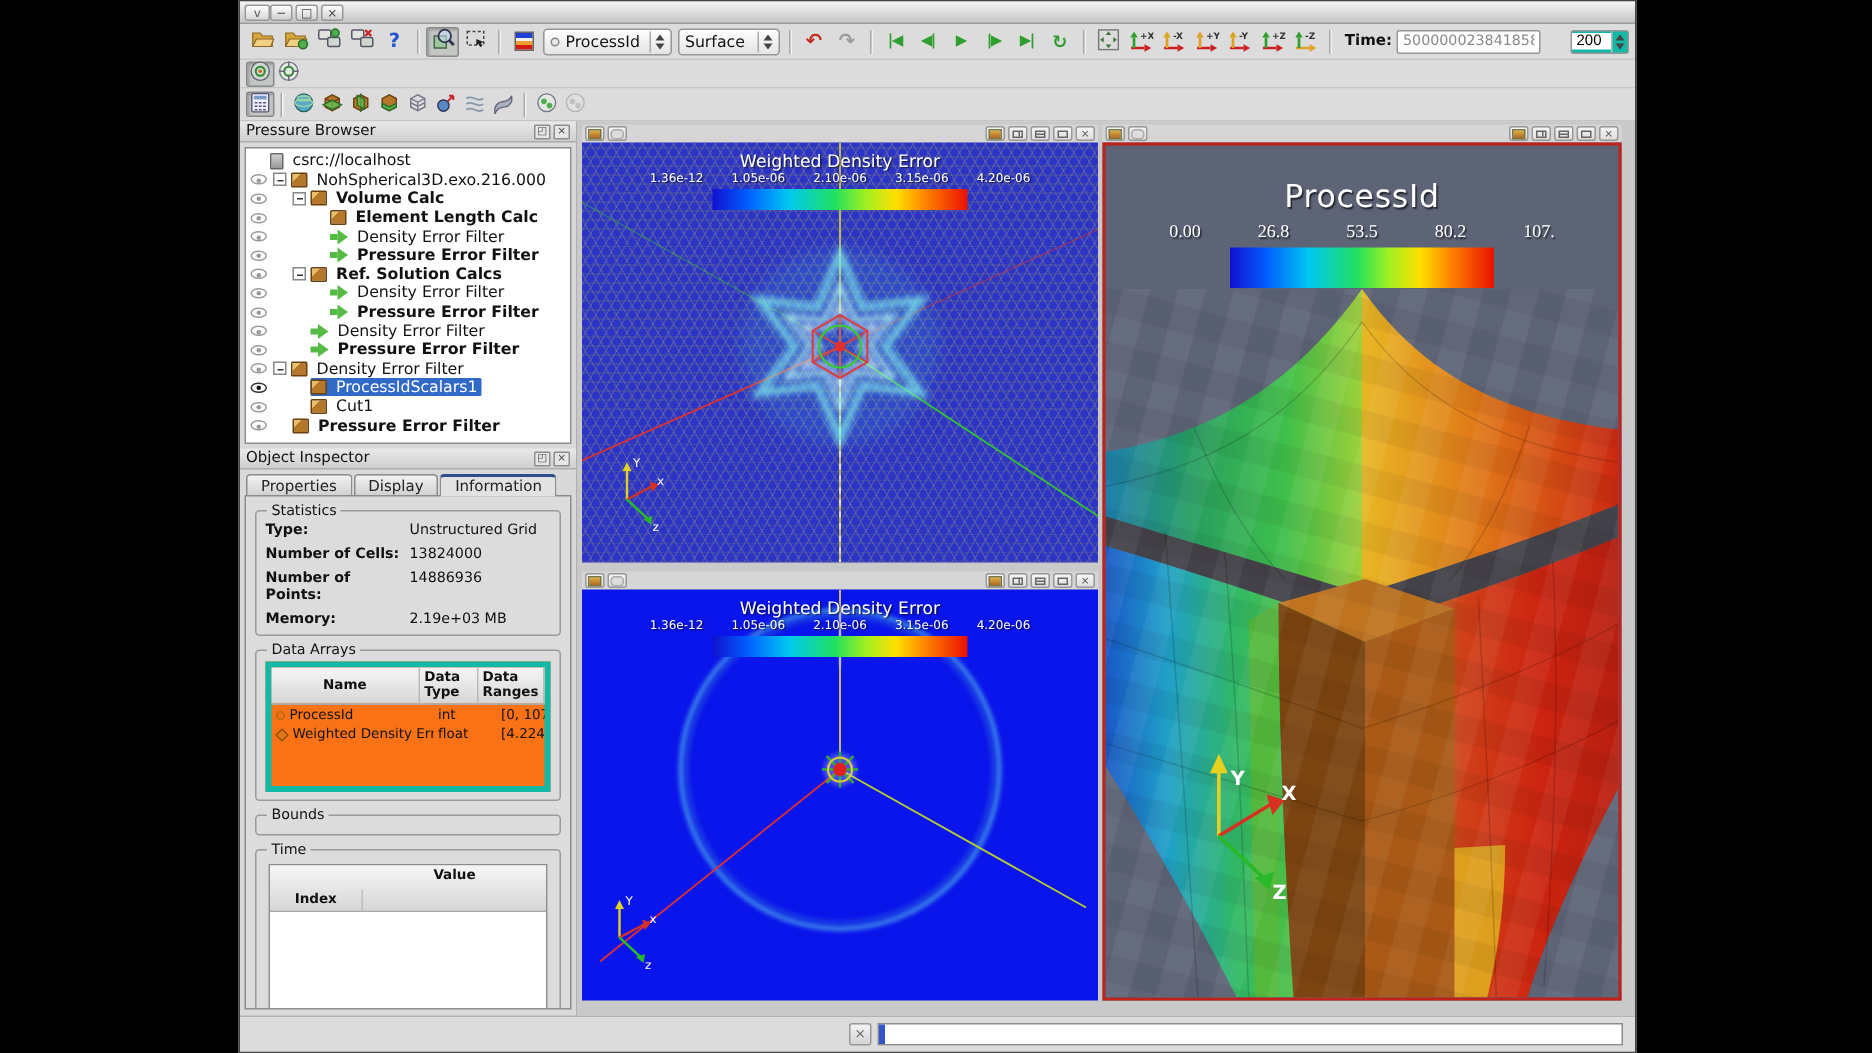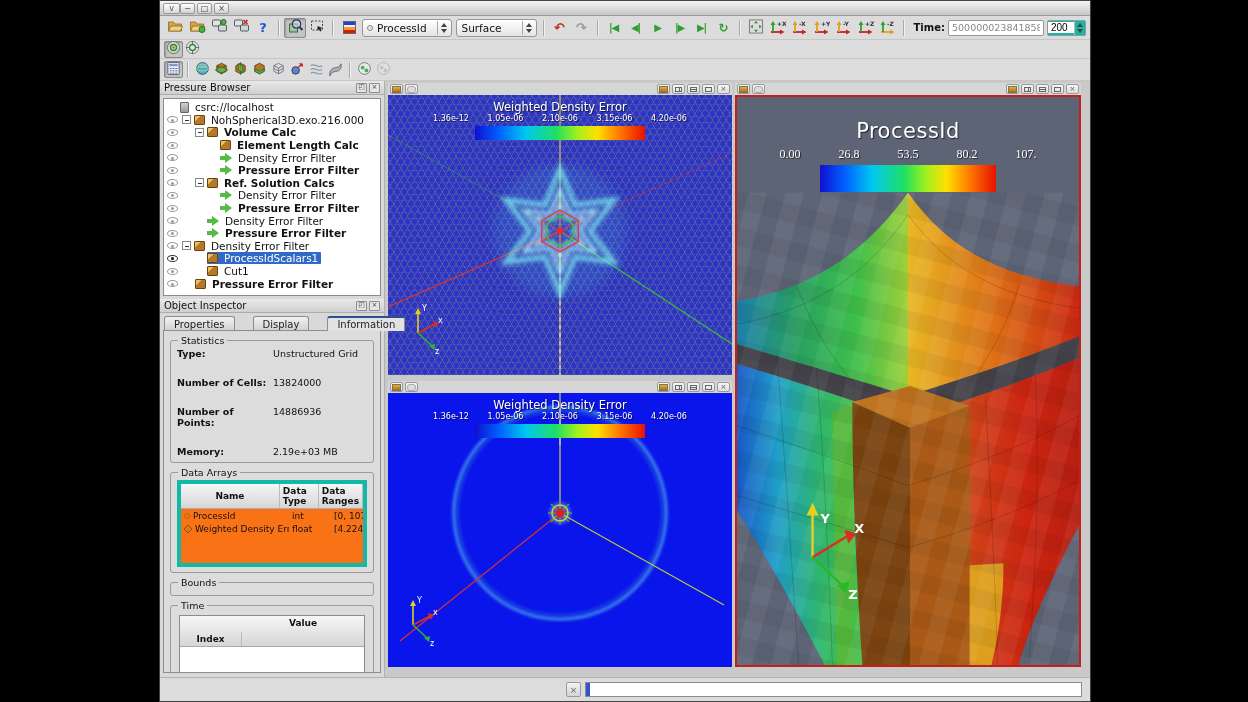--- a/index.html
+++ b/index.html
@@ -41,21 +41,21 @@
             background:linear-gradient(180deg,#2040d8 0%,#2040d8 30%,#f0f0f0 30%,#f0f0f0 50%,#f0a030 50%,#f0a030 75%,#d81810 75%); }
   .combo { height:18px; background:linear-gradient(#ffffff,#e4e4e4); border:1px solid #979797; border-radius:3px;
            display:flex; align-items:center; font-size:10.5px; padding:0 4px; margin:0 2px; }
   .combo .cval { flex:1; padding-right:6px; }
   .combo .dot { width:6px; height:6px; border:1px solid #888; border-radius:50%; margin-right:4px; background:#e8e8e8; }
   .updown { display:flex; flex-direction:column; justify-content:center; border-left:1px solid #aaa; padding-left:3px; height:14px; }
   .updown i { width:0; height:0; border-left:3.5px solid transparent; border-right:3.5px solid transparent; display:block; }
   .updown .u { border-bottom:4px solid #444; margin-bottom:2px; } .updown .d { border-top:4px solid #444; }
   .tfield { height:16px; background:#fff; border:1px solid #979797; border-radius:2px; font-size:9.5px; color:#888;
             padding:0 3px; width:96px; font-family:"DejaVu Sans","Liberation Sans",sans-serif; }
-  .spin { display:flex; align-items:center; border:1px solid #979797; background:#14b8a6; border-radius:2px; height:16px; margin-left:3px; }
+  .spin { display:flex; align-items:center; border:1px solid #979797; background:#14b8a6; border-radius:2px; height:16px; margin-left:20px; }
   .spin input { width:26px; border:none; font-size:10px; text-align:left; padding-left:3px; }
   .spin .updown { border-left:1px solid #bbb; padding:0 2px; }
   .tlabel { font-size:10px; font-weight:bold; margin:0 3px 0 5px;text-align:center; }
   .axlab { font-size:6px; fill:#333; font-weight:bold; }
 
   
   .main { flex:1; display:flex; min-height:0; }
 
   
   .dock { width:225px; background:#d9d9d9; display:flex; flex-direction:column; border-right:1px solid #b0b0b0; }
@@ -81,28 +81,28 @@
   .ic-filter { width:12px; height:10px; position:relative; }
   .ic-filter::before { content:""; position:absolute; left:0; top:3px; width:5px; height:4px; background:#55bb44; }
   .ic-filter::after { content:""; position:absolute; left:5px; top:0; border-top:5px solid transparent; border-bottom:5px solid transparent; border-left:7px solid #55bb44; }
   .tlbl { padding:0 3px; }
   .trow.sel .selwrap { background:#3169c6; color:#fff; border-radius:1px; }
   .selwrap { display:flex; align-items:center; }
   .b { font-weight:bold; }
 
   
   .inspector { flex:1; display:flex; flex-direction:column; }
-  .tabsrow { display:flex; padding:3px 4px 0 4px;gap:17px; }
+  .tabsrow { display:flex; padding:3px 4px 0 4px; }
   .tab { padding:2px 9px 1px; font-size:10px; background:linear-gradient(#f2f2f2,#cfcfcf); border:1px solid #8d8d8d;
          border-bottom:none; border-radius:3px 3px 0 0; margin-right:1px; color:#222; }
   .tab.active { background:#e2e2e2; border-top:2px solid #2d4d8e; position:relative; z-index:2; padding-top:1px; }
   .tabpane { flex:1; border:1px solid #8d8d8d; margin:0 3px 3px 3px; background:#dcdcdc; position:relative; top:-1px; overflow:hidden; }
   .group { border:1px solid #9a9a9a; border-radius:3px; margin:9px 6px 6px; padding:7px 6px 5px; position:relative; }
   .group-title { position:absolute; top:-6px; left:7px; background:#dcdcdc; padding:0 3px; font-size:9.5px; }
-  .statgrid { display:grid; grid-template-columns:96px 1fr; row-gap:18px; font-size:9.5px; }
+  .statgrid { display:grid; grid-template-columns:96px 1fr; row-gap:5px; font-size:9.5px; }
   .statgrid .v { font-weight:normal; }
   .dtable { background:#f97316; border:4px solid #14b8a6; font-size:9px; }
   .dthead { display:flex; background:linear-gradient(#f6f6f6,#d6d6d6); border-bottom:1px solid #aaa; font-weight:bold; }
   .dthead > div { padding:2px 3px; border-right:1px solid #bbb; }
   .dtbody { min-height:54px; }
   .dtrow { display:flex; align-items:center; }
   .dtrow > div { padding:1.5px 3px; overflow:hidden; white-space:nowrap; }
   .c-name { width:108px; display:flex; align-items:center; gap:3px; }
   .c-type { width:42px; } .c-range { flex:1; }
   .pt-icon { width:6px; height:6px; border:1.5px solid #b46a14; border-radius:50%; flex:none; }

